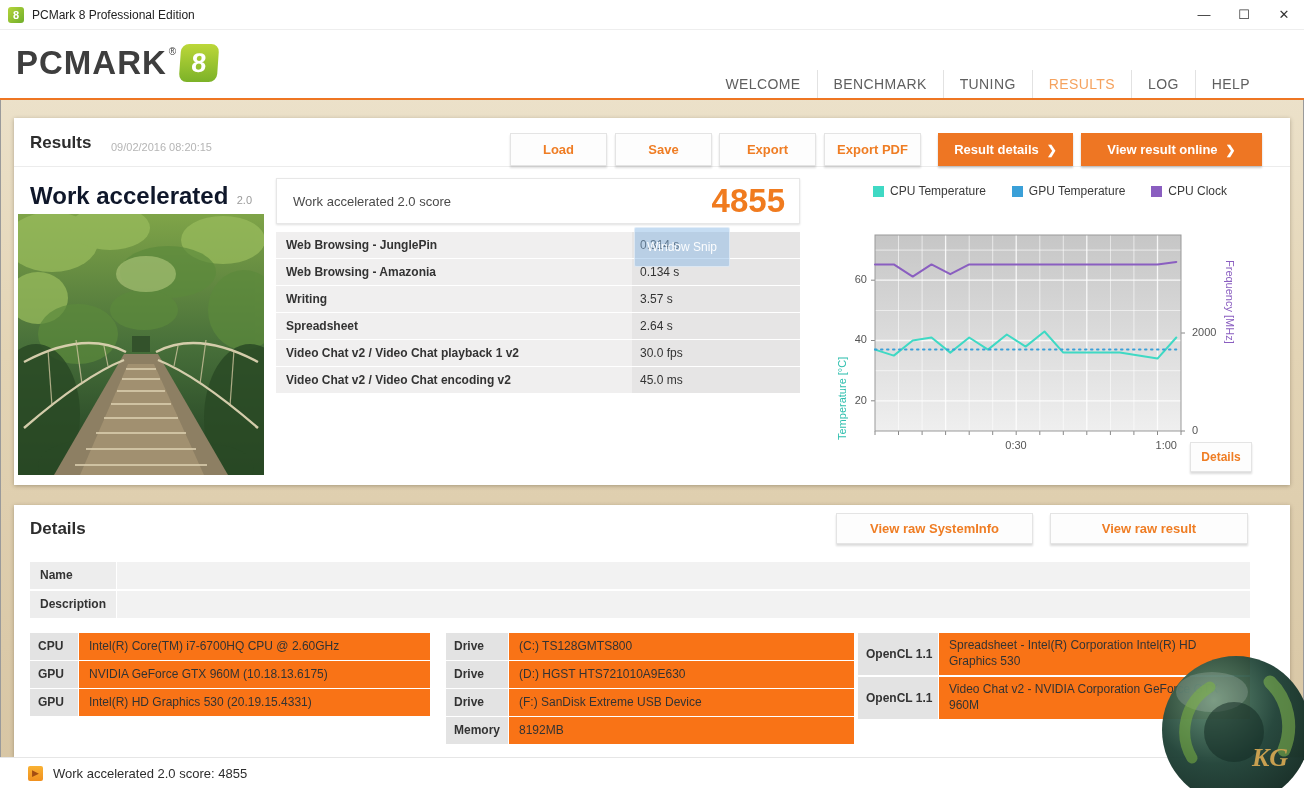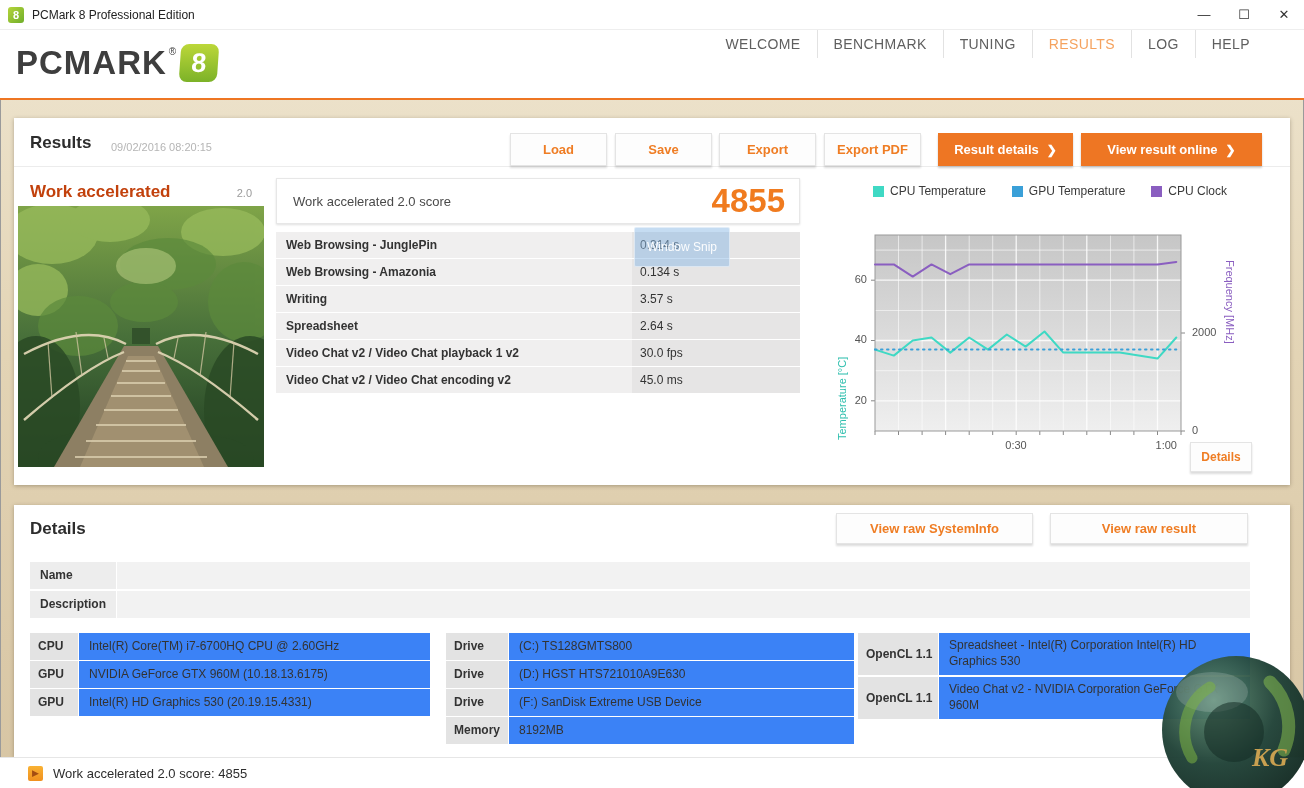--- a/index.html
+++ b/index.html
@@ -23,21 +23,21 @@
   
   .appheader { position:absolute; top:30px; left:0; right:0; height:70px; background:#fff;
                border-bottom:2px solid #ee7623; z-index:20; }
   .logo { position:absolute; left:16px; top:14px; display:flex; align-items:center; }
   .logo-text { font-size:33px; font-weight:800; letter-spacing:1px; color:#3e3e3e; }
   .logo-reg { font-size:10px; color:#3e3e3e; vertical-align:top; margin:2px 4px 0 2px; align-self:flex-start; }
   .logo-badge { width:38px; height:38px; border-radius:8px;
                 background:linear-gradient(180deg,#bcd739,#7cb228); color:#fff;
                 font-size:27px; font-weight:800; display:flex; align-items:center; justify-content:center;
                 transform:skewX(-4deg); }
-  .nav { position:absolute; right:38px; top:0; height:100%; display:flex; align-items:flex-start; }
+  .nav { position:absolute; right:38px; top:0; height:100%; display:flex; align-items:flex-end; }
   .nav-item { padding:6px 16px; font-size:14px; color:#5f5f5f; letter-spacing:0.4px; cursor:pointer; }
   .nav-item + .nav-item { border-left:1px solid #e2e2e2; }
   .nav-item.active { color:#f5a25e; }
 
   
   .panel { position:absolute; background:#fff; box-shadow:0 1px 4px rgba(60,50,30,.35); }
   .panel-results { left:14px; top:118px; width:1276px; height:367px; }
   .panel-details { left:14px; top:505px; width:1276px; height:252px; }
 
   .results-title { position:absolute; left:16px; top:15px; font-size:17px; font-weight:700; color:#2d2d2d; }
@@ -55,21 +55,21 @@
   .b-load   { position:absolute; left:496px; top:15px; width:97px;  height:33px; }
   .b-save   { position:absolute; left:601px; top:15px; width:97px;  height:33px; }
   .b-export { position:absolute; left:705px; top:15px; width:97px;  height:33px; }
   .b-pdf    { position:absolute; left:810px; top:15px; width:97px;  height:33px; }
   .b-rdet   { position:absolute; left:924px; top:15px; width:135px; height:33px; }
   .b-online { position:absolute; left:1067px; top:15px; width:181px; height:33px; }
 
   
   .test-card { position:absolute; left:4px; top:56px; width:246px; }
   .test-head { padding:8px 12px 4px 12px; display:flex; align-items:baseline; }
-  .test-name { font-size:17px; font-weight:700; color:#c2410c; }
+  .test-name { font-size:24px; font-weight:700; color:#0f172a; }
   .test-ver { margin-left:auto; font-size:11px; color:#9b9b9b; }
   .test-sub { padding:0 12px 8px 12px; font-size:12px; color:#9b9b9b; }
   .test-img { display:block; width:246px; height:261px; }
 
   
   .score-box { position:absolute; left:262px; top:60px; width:524px; height:46px; background:#fff;
                border:1px solid #e7e7e7; box-shadow:0 1px 2px rgba(0,0,0,.12);
                display:flex; align-items:center; }
   .score-label { font-size:13px; color:#4a4a4a; padding-left:16px; }
   .score-value { margin-left:auto; padding-right:14px; font-size:33px; font-weight:700; color:#f07b1f; }
@@ -111,21 +111,21 @@
 
   .meta-row { position:absolute; left:16px; display:flex; height:27px; width:1220px; }
   .meta-label { width:86px; background:#ededed; font-size:12px; font-weight:700; color:#333;
                 line-height:27px; padding-left:10px; }
   .meta-value { flex:1; background:#f2f2f2; margin-left:1px; font-size:12px; line-height:27px; padding-left:10px; }
 
   .kv-table { position:absolute; }
   .kv-row { display:flex; margin-bottom:1px; }
   .kv-label { background:#e3e3e3; font-size:12px; font-weight:700; color:#333;
               line-height:27px; height:27px; padding-left:8px; }
-  .kv-value { background:#3b82f6; margin-left:1px; font-size:12px; color:#333;
+  .kv-value { background:#f97316; margin-left:1px; font-size:12px; color:#333;
               line-height:27px; height:27px; padding-left:10px; }
   .t-hw { left:16px; top:128px; } .t-hw .kv-label { width:48px; } .t-hw .kv-value { width:351px; }
   .t-st { left:426px; top:128px;padding-left:6px; } .t-st .kv-label { width:62px; } .t-st .kv-value { width:345px; }
   .t-cl { left:844px; top:128px; }
   .t-cl .kv-row { margin-bottom:2px; }
   .t-cl .kv-label { width:80px; height:42px; line-height:42px; }
   .t-cl .kv-value { width:311px; height:42px; line-height:1.3; display:flex; align-items:center;
                     padding:4px 10px; }
 
   

